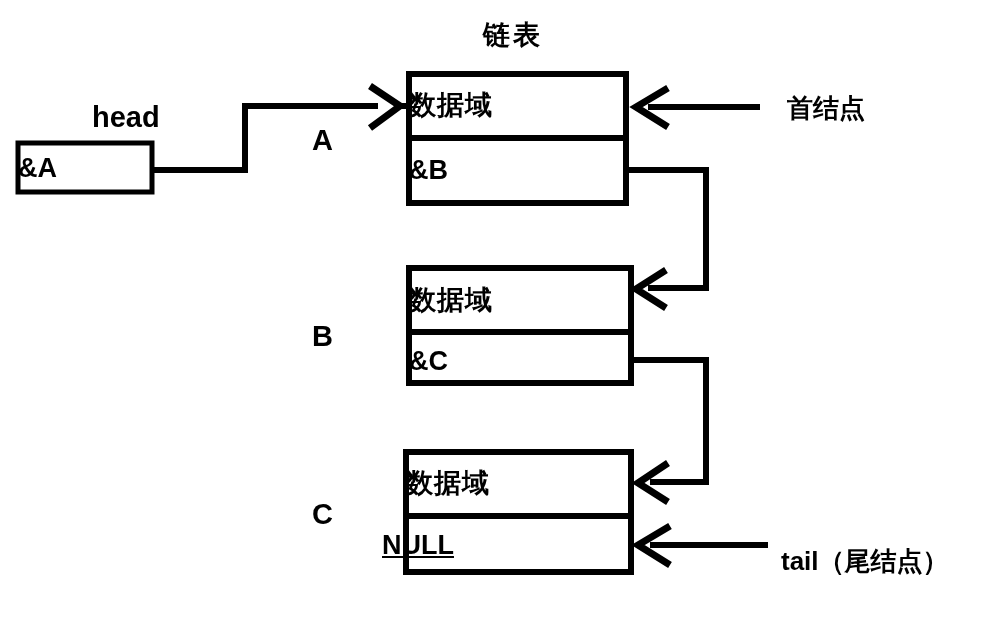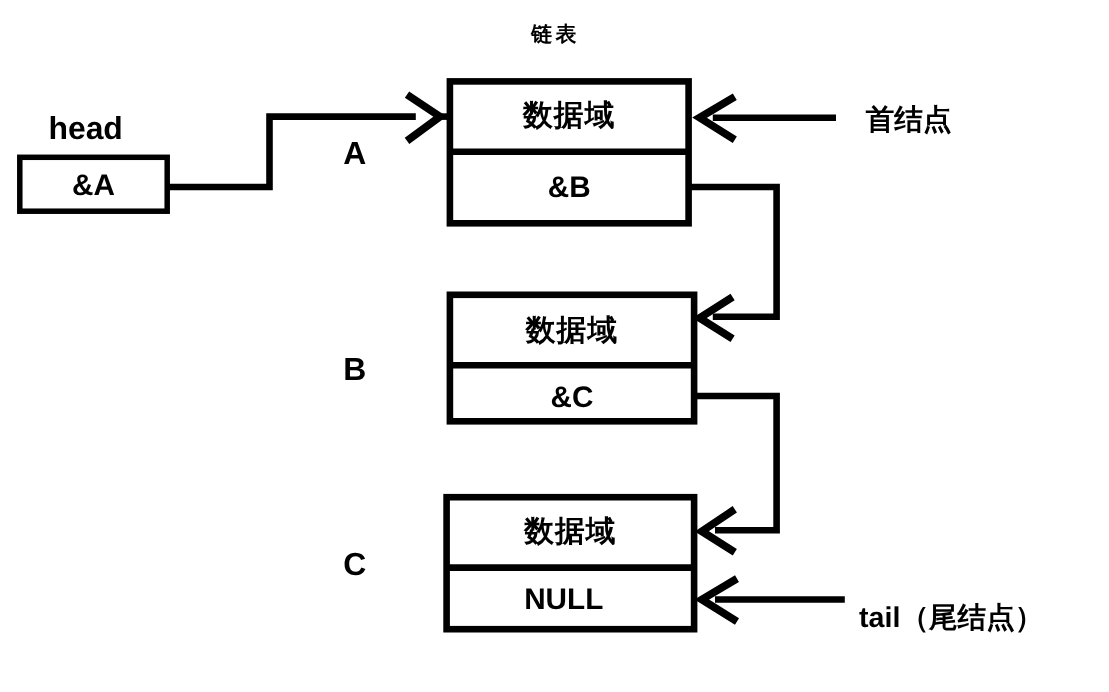--- a/index.html
+++ b/index.html
@@ -26,34 +26,35 @@
     position: absolute;
     font-weight: bold;
     color: #000000;
     white-space: nowrap;
     line-height: 1;
     user-select: none;
   }
   .cell-text {
     position: absolute;
     font-weight: bold;
-    text-align: center;
+    text-align: left;
     color: #000000;
     white-space: nowrap;
     line-height: 1;
   }
   .title {
-    font-size: 19px;
+    font-size: 27px;
     letter-spacing: 3px;
   }
   .node-letter {
     font-size: 29px;
   }
   .head-label {
     font-size: 29px;
+    margin-left: 48px;
   }
   .side-label {
     font-size: 26px;
   }
   .cn {
     font-size: 27px;
     letter-spacing: 1px;
   }
   .en {
     font-size: 27px;
@@ -102,16 +103,16 @@
 <div class="label node-letter" style="left:312px; top:322px;">B</div>
 <div class="label node-letter" style="left:312px; top:500px;">C</div>
 
 <div class="cell-text cn" style="left:409px; top:92px; width:217px;">数据域</div>
 <div class="cell-text en" style="left:409px; top:157px; width:217px;">&amp;B</div>
 
 <div class="cell-text cn" style="left:409px; top:287px; width:222px;">数据域</div>
 <div class="cell-text en" style="left:409px; top:348px; width:222px;">&amp;C</div>
 
 <div class="cell-text cn" style="left:406px; top:470px; width:225px;">数据域</div>
-<div class="cell-text en" style="left:400px; top:532px; width:225px;">NULL</div>
+<div class="cell-text en" style="left:382px; top:532px; width:225px;text-decoration:underline;">NULL</div>
 
 <div class="label side-label" style="left:775px; top:95px;margin-left:12px;">首结点</div>
 <div class="label side-label" style="left:781px; top:532px;margin-top:16px;">tail（尾结点）</div>
 
 </body></html>

